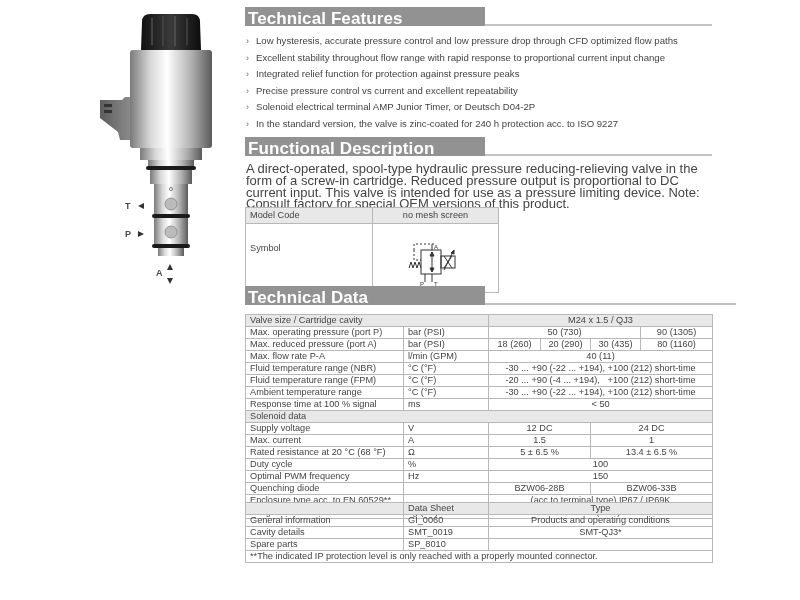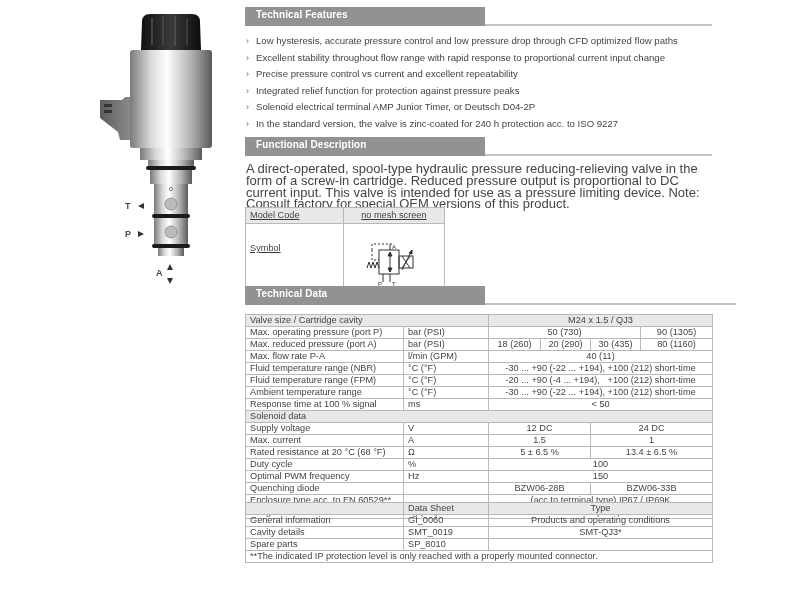--- a/index.html
+++ b/index.html
@@ -4,35 +4,35 @@
 <style>
   html, body { margin:0; padding:0; background:#ffffff; }
   body { width:800px; height:600px; position:relative; overflow:hidden;
          font-family:"Liberation Sans", "DejaVu Sans", sans-serif; color:#3a3a3a; }
   .left { position:absolute; left:0; top:0; width:240px; height:600px; }
   .valve-svg { position:absolute; left:0; top:0; }
   .port-label { position:absolute; font-size:9px; font-weight:bold; color:#4a4a4a; }
 
   .section-header { position:absolute; left:245px; width:467px; height:20px; }
   .section-header .bar { position:absolute; left:0; top:0; width:240px; height:19px; background:#929292; }
-  .section-header .bar span { position:absolute; left:11px; top:2px; font-size:10px; font-weight:bold; color:#ffffff; letter-spacing:0.1px; }
+  .section-header .bar span { position:absolute; left:3px; top:2px; font-size:17px; font-weight:bold; color:#ffffff; letter-spacing:0.1px; }
   .section-header .line { position:absolute; left:240px; right:0; top:17px; height:2px; background:#c3c3c3; }
 
   .features { position:absolute; left:246px; top:33px; width:470px; margin:0; padding:0; list-style:none; }
   .features li { font-size:9.6px; line-height:15.6px; color:#444; white-space:nowrap; }
   .features li .chev { display:inline-block; width:10px; color:#666; font-size:9px; }
 
   .desc { position:absolute; left:246px; top:163px; width:470px; font-size:13px; line-height:11.8px; color:#444; }
 
   table { border-collapse:collapse; position:absolute; }
   td { border:1px solid #b8b8b8; font-size:9.2px; color:#444; padding:0 4px; height:11px; line-height:11px; white-space:nowrap; }
   .c { text-align:center; }
   .gray td, td.gray { background:#e8e8e8; }
 
-  .model-table { left:245px; top:207px; width:200px;text-decoration:underline; }
+  .model-table { left:245px; top:207px; width:254px; }
   .model-table td { height:15px; line-height:13px; }
   .model-table tr.sym td { height:48px; vertical-align:top; padding-top:18px; }
 
   .tech-table { left:245px; top:314px; width:467px; table-layout:fixed; }
   .ref-table { left:245px; top:502px; width:467px; table-layout:fixed; }
 </style>
 </head>
 <body>
 
 <div class="left">
@@ -95,22 +95,22 @@
 <div class="section-header" style="top:7px;">
   <div class="bar">
       <span>Technical Features</span>
     </div>
   <div class="line"></div>
 </div>
 
 <ul class="features">
   <li><span class="chev">›</span><span>Low hysteresis, accurate pressure control and low pressure drop through CFD optimized flow paths</span></li>
   <li><span class="chev">›</span><span>Excellent stability throughout flow range with rapid response to proportional current input change</span></li>
+  <li><span class="chev">›</span><span>Integrated relief function for protection against pressure peaks</span></li>
   <li><span class="chev">›</span><span>Precise pressure control vs current and excellent repeatability</span></li>
-  <li><span class="chev">›</span><span>Integrated relief function for protection against pressure peaks</span></li>
   <li><span class="chev">›</span><span>Solenoid electrical terminal AMP Junior Timer, or Deutsch D04-2P</span></li>
   <li><span class="chev">›</span><span>In the standard version, the valve is zinc-coated for 240 h protection acc. to ISO 9227</span></li>
 </ul>
 
 <div class="section-header" style="top:137px;">
   <div class="bar">
       <span>Functional Description</span>
     </div>
   <div class="line"></div>
 </div>

